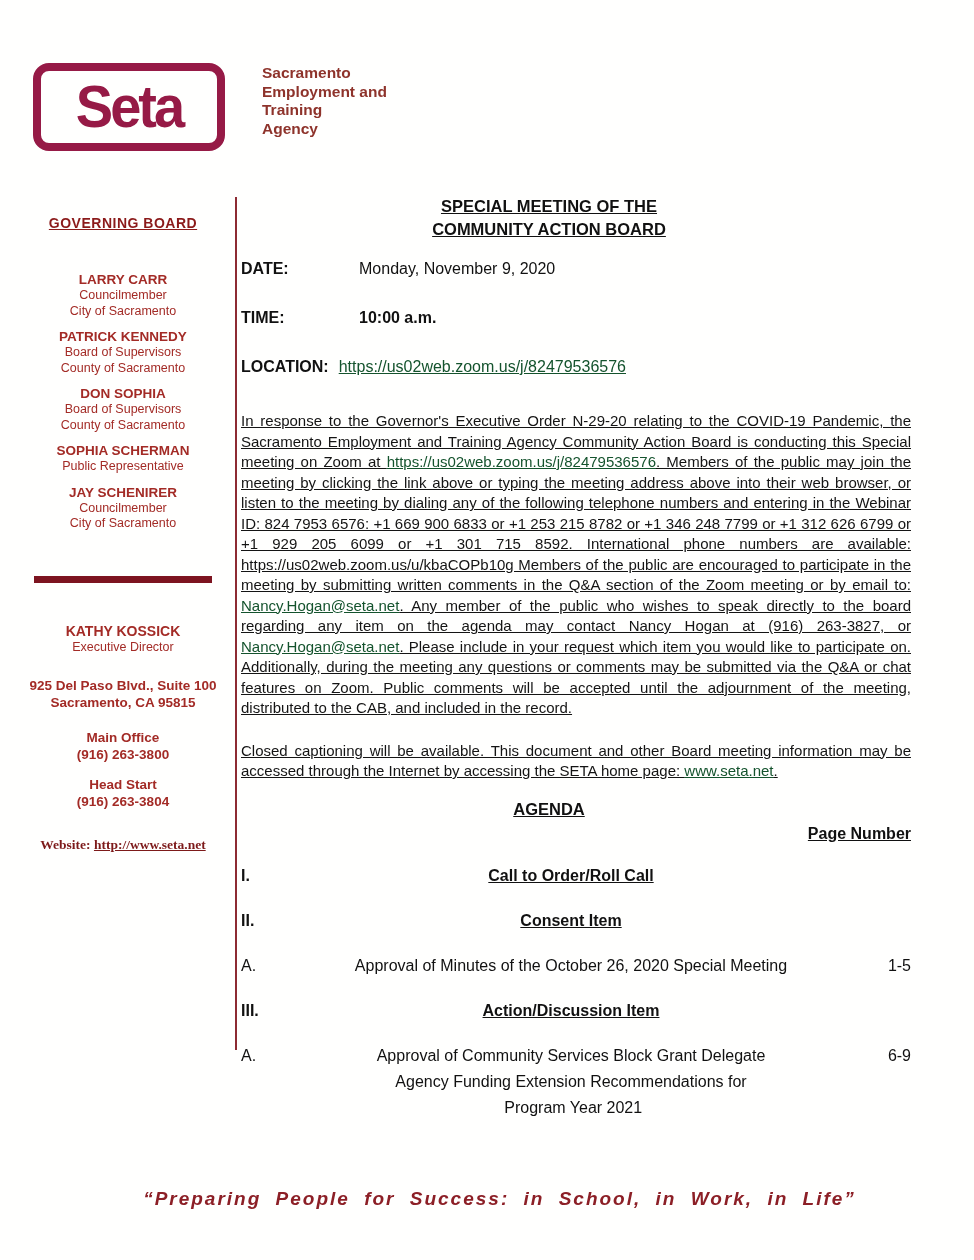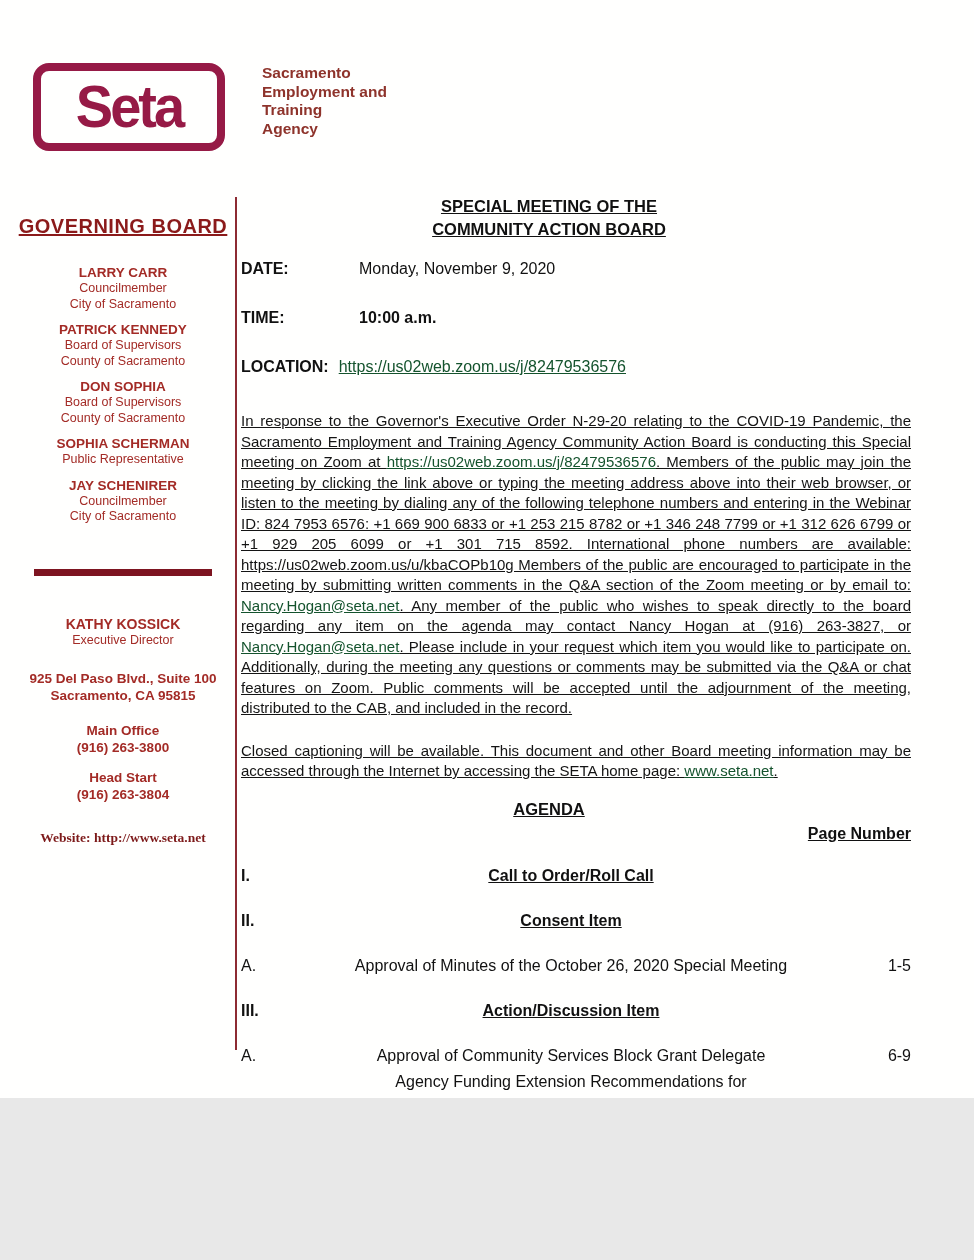--- a/index.html
+++ b/index.html
@@ -1,55 +1,55 @@
 <!DOCTYPE html>
 <html><head>
 <meta charset="utf-8">
 <style>
   html,body{margin:0;padding:0;background:#e8e8e8;}
   .page{
-    position:relative;width:974px;height:1098px;background:#fffffe;
+    position:relative;width:974px;height:1260px;background:#fffffe;
     font-family:"Liberation Sans","DejaVu Sans",sans-serif;color:#111;
     overflow:hidden;margin:0 auto;
   }
   
   .logo-box{
     position:absolute;left:33px;top:63px;width:176px;height:72px;
     border:8px solid #961a46;border-radius:16px;
     display:flex;align-items:center;justify-content:center;
   }
   .logo-text{
     font-size:56px;font-weight:800;color:#961a46;letter-spacing:-3px;
     line-height:1;transform:scaleY(1.05);
   }
   .org-text{
     position:absolute;left:262px;top:64px;
     font-size:15.5px;line-height:18.5px;color:#8e332b;font-weight:700;
   }
   
   .sidebar{position:absolute;left:18px;top:215px;width:210px;text-align:center;color:#a32b26;}
   .sb-title{
-    font-size:20px;font-weight:bold;color:#8b1a1a;text-decoration:underline;
-    letter-spacing:.5px;margin-bottom:26px;
+    font-size:14px;font-weight:bold;color:#8b1a1a;text-decoration:underline;
+    letter-spacing:.5px;margin-bottom:40px;
   }
   .member{margin-bottom:9px;}
   .member .name{font-size:13.5px;font-weight:bold;line-height:17px;}
   .member .sub{font-size:12.5px;line-height:15.5px;}
   .sb-bar{width:178px;height:7px;background:#7d1420;margin:44px auto 0;}
   .sb-director{margin-top:40px;}
   .sb-director .name{font-size:14px;font-weight:bold;line-height:17px;}
   .sb-director .sub{font-size:12.5px;line-height:15.5px;}
   .sb-address{margin-top:22px;font-size:13.5px;font-weight:bold;line-height:17px;}
   .sb-contact{font-size:13.5px;font-weight:bold;line-height:17px;}
   .sb-contact.mo{margin-top:18px;} .sb-contact.hs{margin-top:13px;}
   .sb-website{
     margin-top:27px;font-family:"Liberation Serif","DejaVu Serif",serif;
     font-size:13.5px;font-weight:bold;color:#7d1a1a;
   }
-  .sb-website .url{}
+  .sb-website .url{text-decoration:underline;}
   .vrule{position:absolute;left:235px;top:197px;width:2px;height:853px;background:#8d2b33;}
   
   .main{position:absolute;left:241px;top:195px;width:670px;}
   .doc-title{text-align:center;margin-right:54px;font-size:16.5px;font-weight:bold;line-height:23px;}
   .doc-title .tl{text-decoration:underline;}
   .meta{margin-top:18px;}
   .meta-row{display:flex;font-size:16px;margin-bottom:29px;line-height:20px;}
   .meta-row .lbl{font-weight:bold;width:118px;flex:none;}
   .meta-row.loc .lbl{width:auto;margin-right:10px;}
   .bold{font-weight:bold;}

